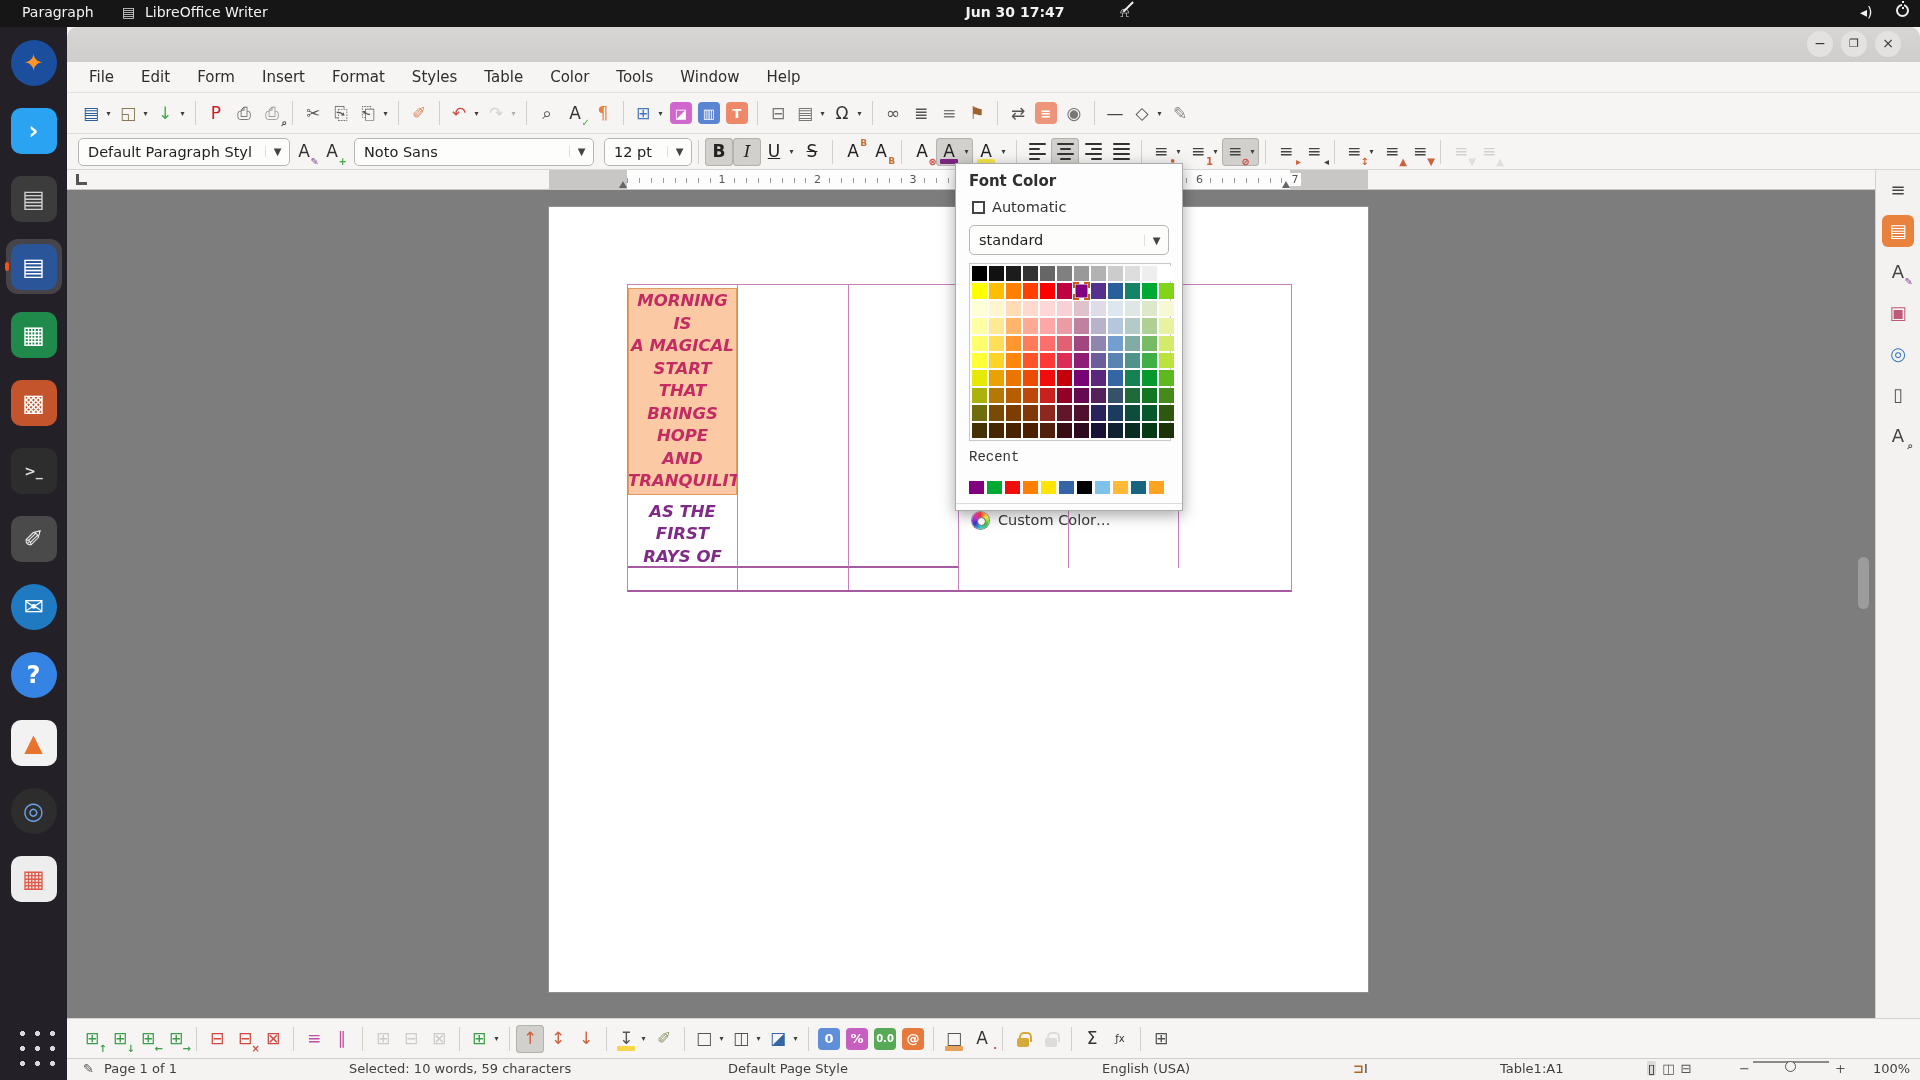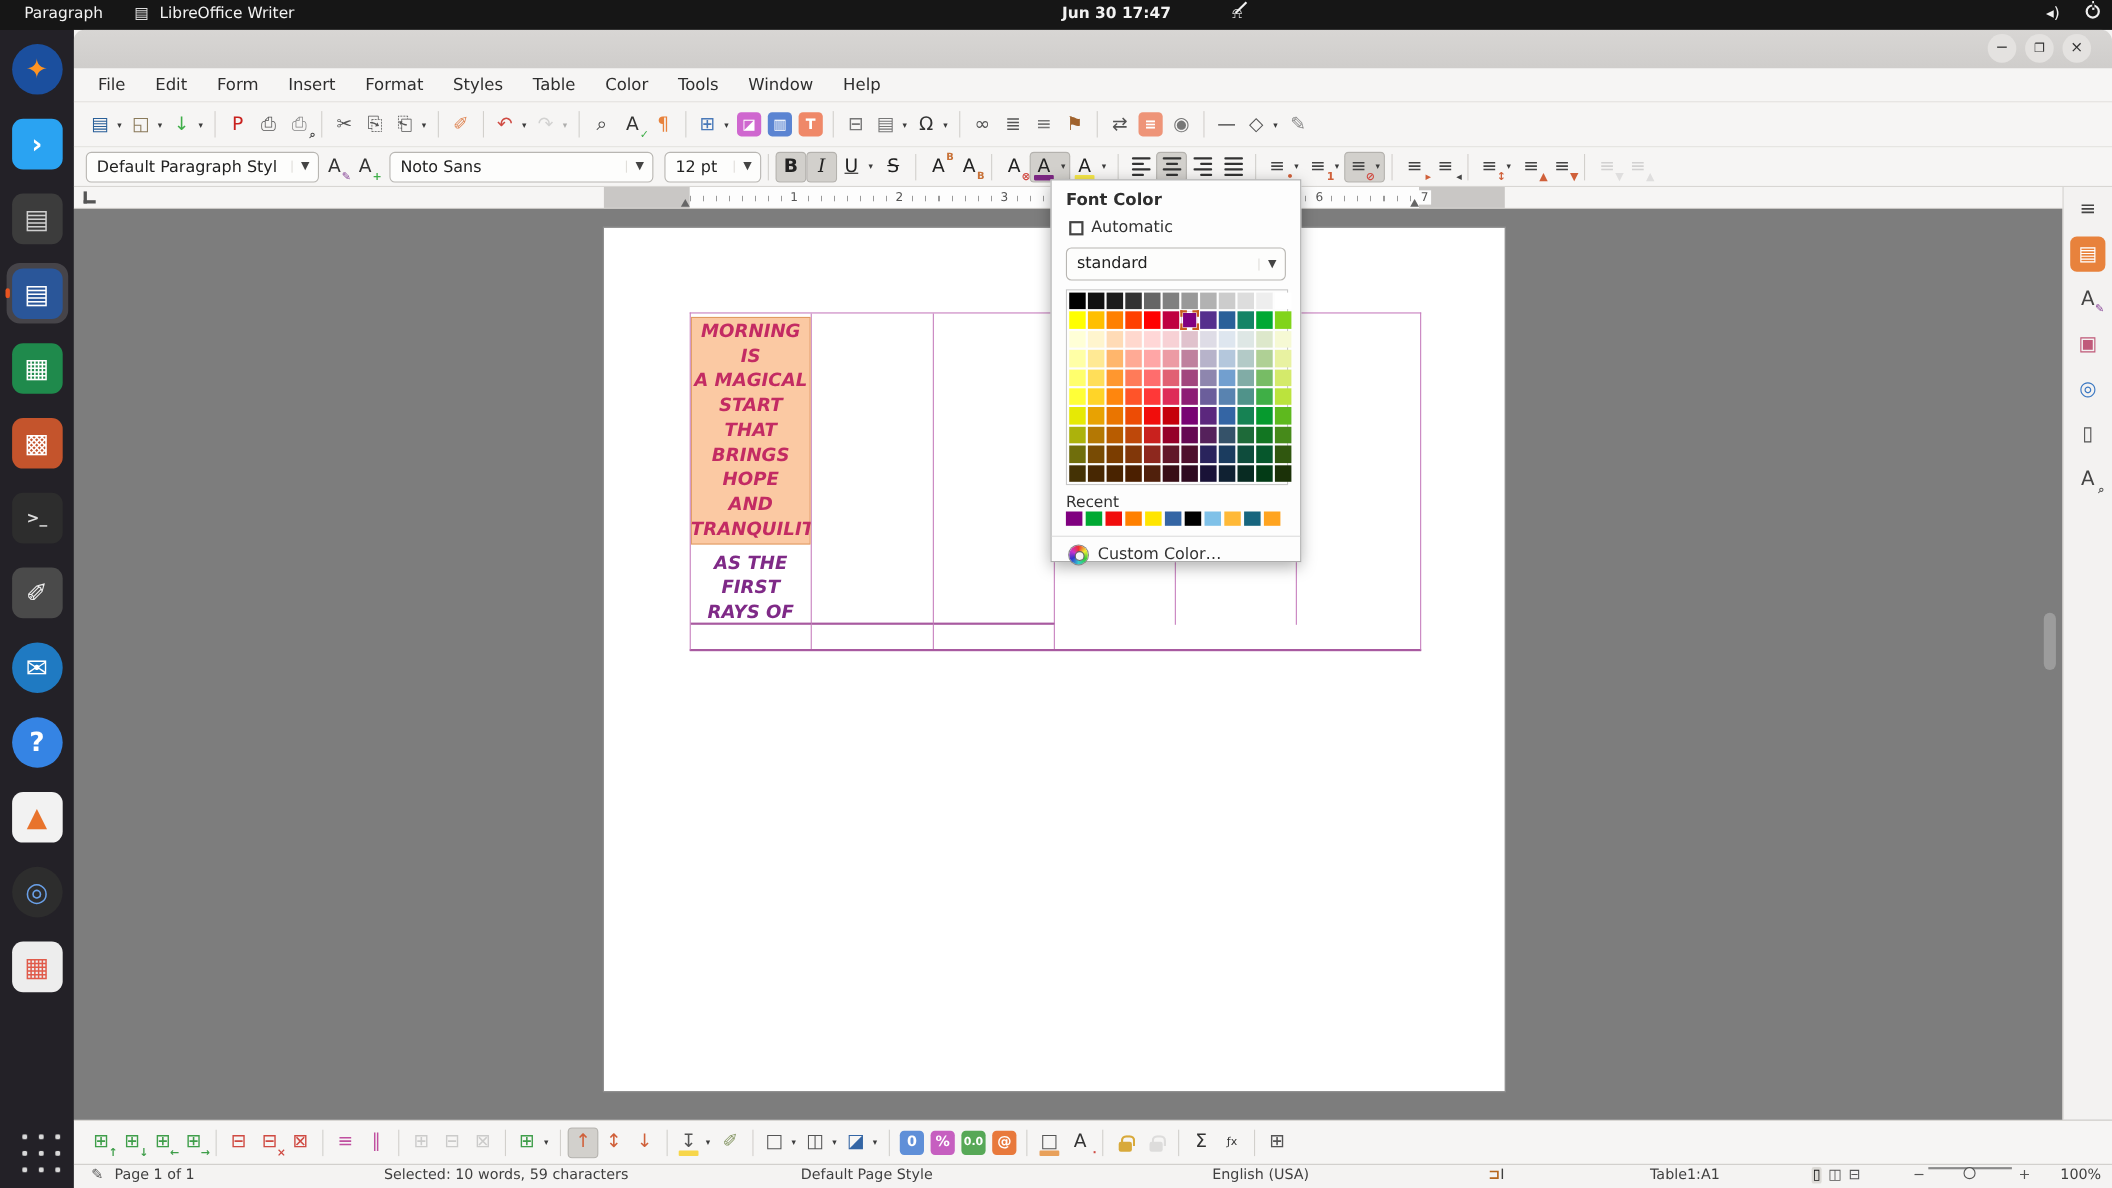--- a/index.html
+++ b/index.html
@@ -151,21 +151,21 @@
            padding:8px 13px 0 13px; }
   .fc-title { font-weight:bold; font-size:15px; color:#2f2f2f; margin-bottom:9px; }
   .fc-auto { display:flex; align-items:center; gap:7px; font-size:14.5px; color:#333;
              margin-left:3px; margin-bottom:10px; }
   .fc-autoicon { width:13px; height:13px; border:2px solid #444; box-shadow:inset 0 0 0 2px #fff; }
   .fc-combo { height:30px; margin-bottom:8px; }
   .fc-grid { display:grid; grid-template-columns:repeat(12, 15px); gap:2px;
              border:1px solid #c8c8c8; padding:2px; width:202px; }
   .sw { width:15px; height:15.4px; }
   .sw.sel { box-shadow:inset 0 0 0 1.5px #fff; outline:2px dashed #c85a1e; outline-offset:-1px; }
-  .fc-recent-label { font-size:14px; color:#333; margin:8px 0 0 0; }
+  .fc-recent-label { font-size:14px; color:#333; margin:8px 0 16px 0;font-family:Liberation Mono, monospace; }
   .fc-recent { display:flex; gap:3px; }
   .sw2 { width:15px; height:13px; }
   .fc-div { height:1px; background:#dcdcdc; margin:9px -13px 0 -13px; }
   .fc-custom { display:flex; align-items:center; gap:9px; font-size:14.5px; color:#333;
                padding:8px 0 0 3px; }
   .fc-wheel { width:17px; height:17px; border-radius:50%;
       background:conic-gradient(#e33 , #ee3, #3c3, #3cc, #33c, #c3c, #e33);
       position:relative; box-shadow:0 0 0 1px #888; }
   .fc-wheel::after { content:""; position:absolute; left:5px; top:5px; width:7px; height:7px;
       border-radius:50%; background:#f4f4f4; border:1px solid #666; }

